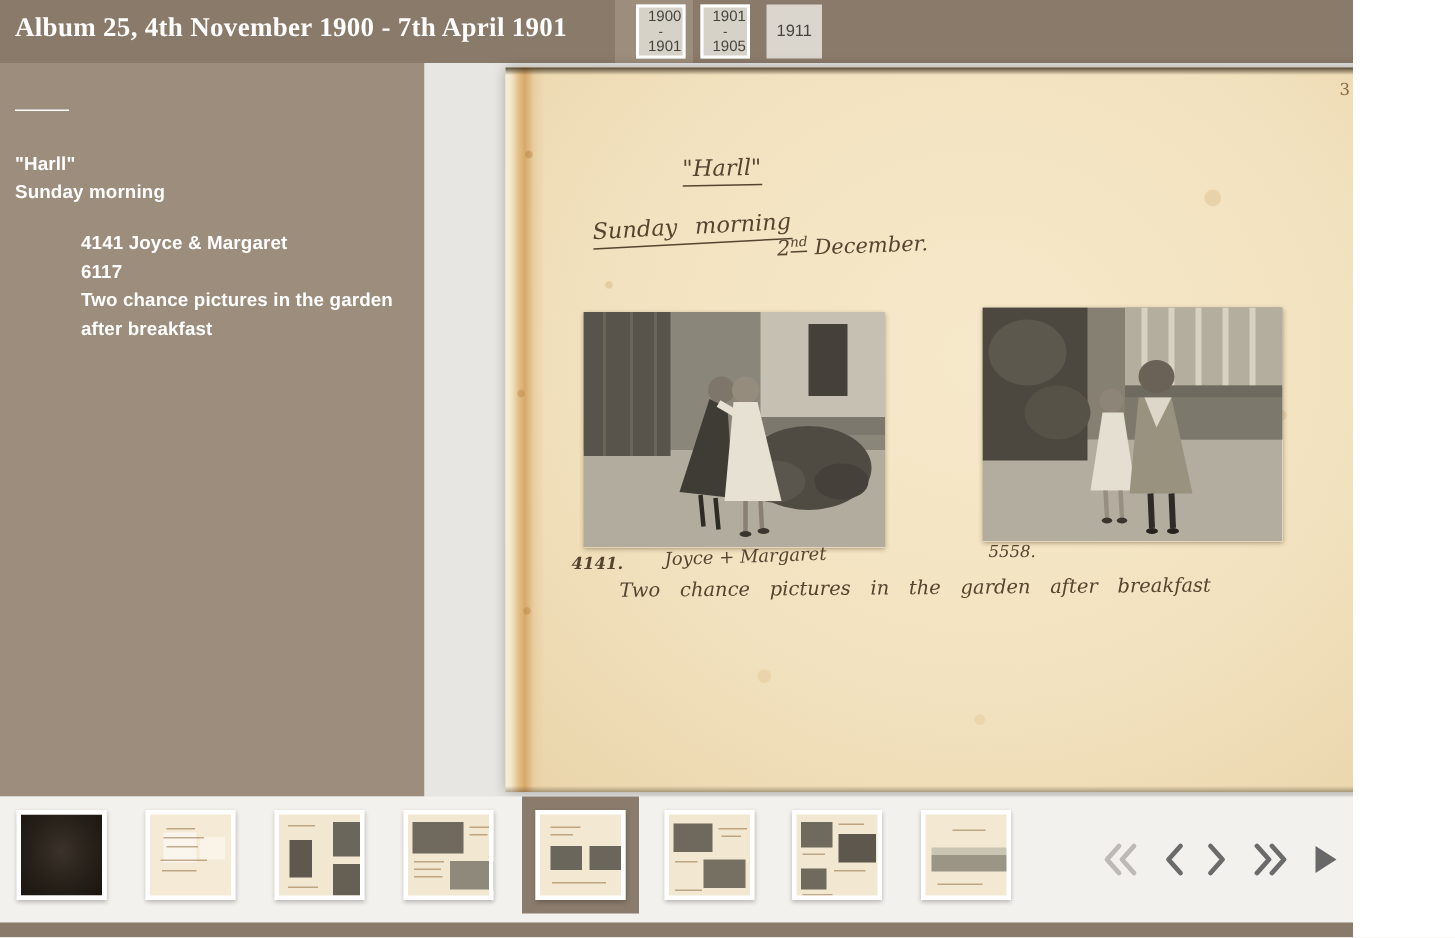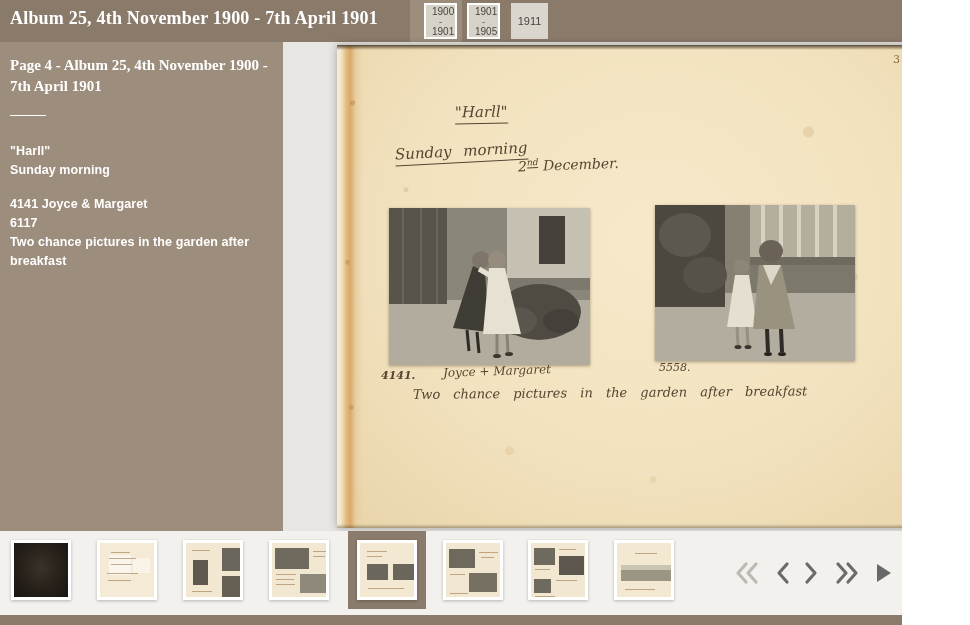--- a/index.html
+++ b/index.html
@@ -18,21 +18,21 @@
   .tab-1{left:424px;width:33px;}
   .tab-2{left:467px;width:33px;}
   .tab-3{left:511px;width:37px;border:none;background:#dad5cd;font-size:11px;line-height:32px;padding-top:0;}
 
   
   .sidebar{position:absolute;left:0;top:42px;width:283px;height:489px;background:#9c8d7c;
       color:#fff;padding:13px 14px 0 10px;}
   .sidebar-heading{font-family:"Liberation Serif",serif;font-weight:bold;font-size:15px;line-height:21px;}
   .sidebar-divider{width:36px;border:none;border-top:1px solid #fdfdfd;margin:18px 0 0 0;}
   .sidebar-block{margin-top:26px;font-size:12.5px;line-height:19px;font-weight:700;letter-spacing:.1px;}
-  .sidebar-block.second{margin-top:15px;}
+  .sidebar-block.second{margin-top:15px;margin-left:44px;}
 
   
   .viewer{position:absolute;left:283px;top:42px;width:687px;height:489px;background:#e8e6e2;}
   .album-page{position:absolute;left:54px;top:3px;width:575px;height:483px;cursor:grab;
       background:
         radial-gradient(circle at 82% 18%, rgba(190,140,70,.20) 0 5px, rgba(190,140,70,0) 6px),
         radial-gradient(circle at 68% 64%, rgba(190,140,70,.16) 0 4px, rgba(190,140,70,0) 5px),
         radial-gradient(circle at 90% 48%, rgba(190,140,70,.18) 0 3px, rgba(190,140,70,0) 4px),
         radial-gradient(circle at 30% 84%, rgba(190,140,70,.15) 0 4px, rgba(190,140,70,0) 5px),
         radial-gradient(circle at 55% 90%, rgba(190,140,70,.14) 0 3px, rgba(190,140,70,0) 4px),
@@ -168,21 +168,20 @@
     </button>
     <button class="album-tab tab-2">
       <span>1901</span><br>
       <span class="sep">-</span><br>
       <span>1905</span>
     </button>
     <button class="album-tab tab-3">1911</button>
   </div>
 
   <div class="sidebar">
-    <div class="sidebar-heading">Page 4 - Album 25, 4th November 1900 - 7th April 1901</div>
     <hr class="sidebar-divider">
     <div class="sidebar-block">
       <div>"Harll"</div>
       <div>Sunday morning</div>
     </div>
     <div class="sidebar-block second">
       <div>4141 Joyce &amp; Margaret</div>
       <div>6117</div>
       <div>Two chance pictures in the garden after breakfast</div>
     </div>

